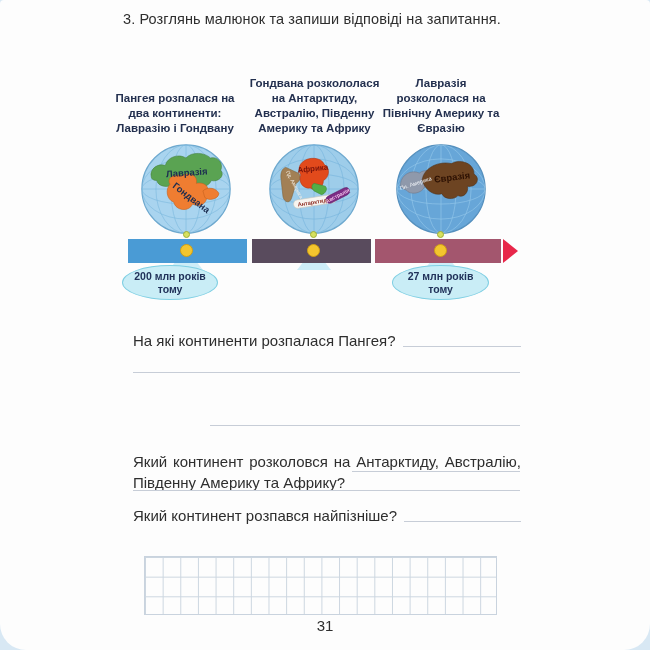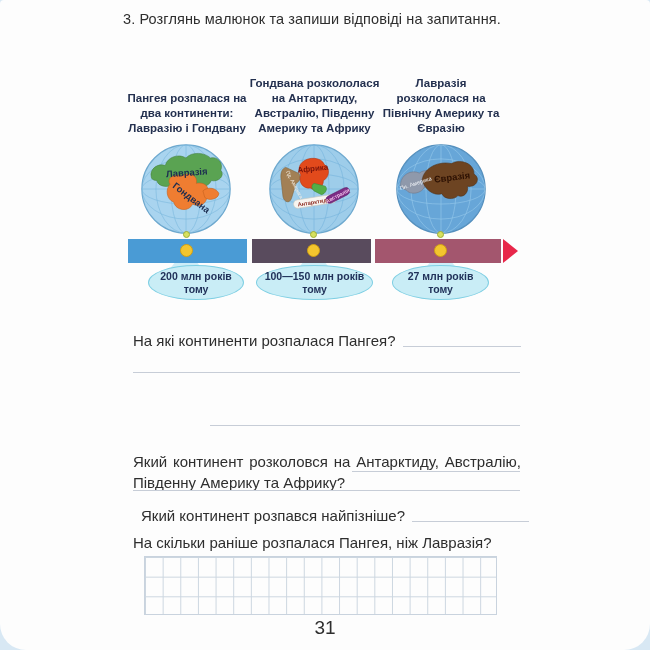--- a/index.html
+++ b/index.html
@@ -61,31 +61,31 @@
   .grid{
     position:absolute;left:144px;top:556px;width:353px;height:59px;
     border:1px solid #c9d3de;box-sizing:border-box;
     background-image:
       linear-gradient(to right,#ccd6e0 1px,transparent 1px),
       linear-gradient(to bottom,#ccd6e0 1px,transparent 1px);
     background-size:17.65px 19.67px;
   }
   .pagenum{
     position:absolute;left:0;right:0;top:617px;text-align:center;
-    font-size:19px;color:#2e2e2e;
+    font-size:15px;color:#2e2e2e;
   }
 </style>
 </head>
 <body>
 
 <div class="sheet">
 
   <div class="title">3. Розглянь малюнок та запиши відповіді на запитання.</div>
 
-  <div class="hdr" style="left:118px;width:138px;">Пангея розпалася на два континенти: Лавразію і Гондвану</div>
+  <div class="hdr" style="left:106px;width:138px;">Пангея розпалася на два континенти: Лавразію і Гондвану</div>
   <div class="hdr" style="left:381px;width:120px;">Лавразія розкололася на Північну Америку та Євразію</div>
   <div class="hdr" style="left:248px;width:133px;">Гондвана розкололася на Антарктиду, Австралію, Південну Америку та Африку</div>
 
   <svg class="globe" style="left:139px;" viewBox="0 0 100 100">
     <defs>
         <clipPath id="c1">
           <circle cx="50" cy="50" r="47"></circle>
         </clipPath>
       </defs>
     <circle cx="50" cy="50" r="47" fill="#a9d4ef" stroke="#6ea9cf" stroke-width="1.2"></circle>
@@ -160,44 +160,40 @@
   <div class="cone" style="left:424px;"></div>
 
   <div class="seg seg1"></div>
   <div class="seg seg2"></div>
   <div class="seg seg3"></div>
   <div class="arrowhead"></div>
   <div class="tdot" style="left:180px;"></div>
   <div class="tdot" style="left:307px;"></div>
   <div class="tdot" style="left:434px;"></div>
 
-  <div class="tlabel" style="left:148px;width:96px;">200 млн років тому</div>
-  <div class="tlabel" style="left:256px;width:117px;">100—150 млн років тому</div>
+  <div class="tlabel" style="left:122px;width:96px;">200 млн років тому</div>
   <div class="tlabel" style="left:392px;width:97px;">27 млн років тому</div>
 
   <div class="q qrow" style="top:330px;">
     <span class="qt">На які континенти розпалася Пангея?</span>
     <span class="fill"></span>
   </div>
   <div class="aline" style="left:133px;width:387px;top:372px;"></div>
 
   <div class="aline" style="left:210px;width:310px;top:425px;"></div>
 
   <div class="q jt" style="top:431px;margin-top:20px;">
     <span>Який континент розколовся на Антарктиду, Австралію, Південну Америку та Африку?</span>
   </div>
   <div class="aline" style="left:352px;width:168px;top:471px;"></div>
   <div class="aline" style="left:133px;width:387px;top:490px;"></div>
 
-  <div class="q qrow" style="top:505px;margin-left:8px;">
+  <div class="q qrow" style="top:505px;">
     <span class="qt">Який континент розпався найпізніше?</span>
     <span class="fill"></span>
   </div>
 
-  <div class="q" style="top:532px;">
-    <span>На скільки раніше розпалася Пангея, ніж Лавразія?</span>
-  </div>
 
   <div class="grid"></div>
 
   <div class="pagenum">31</div>
 
 </div>
 
 </body></html>

